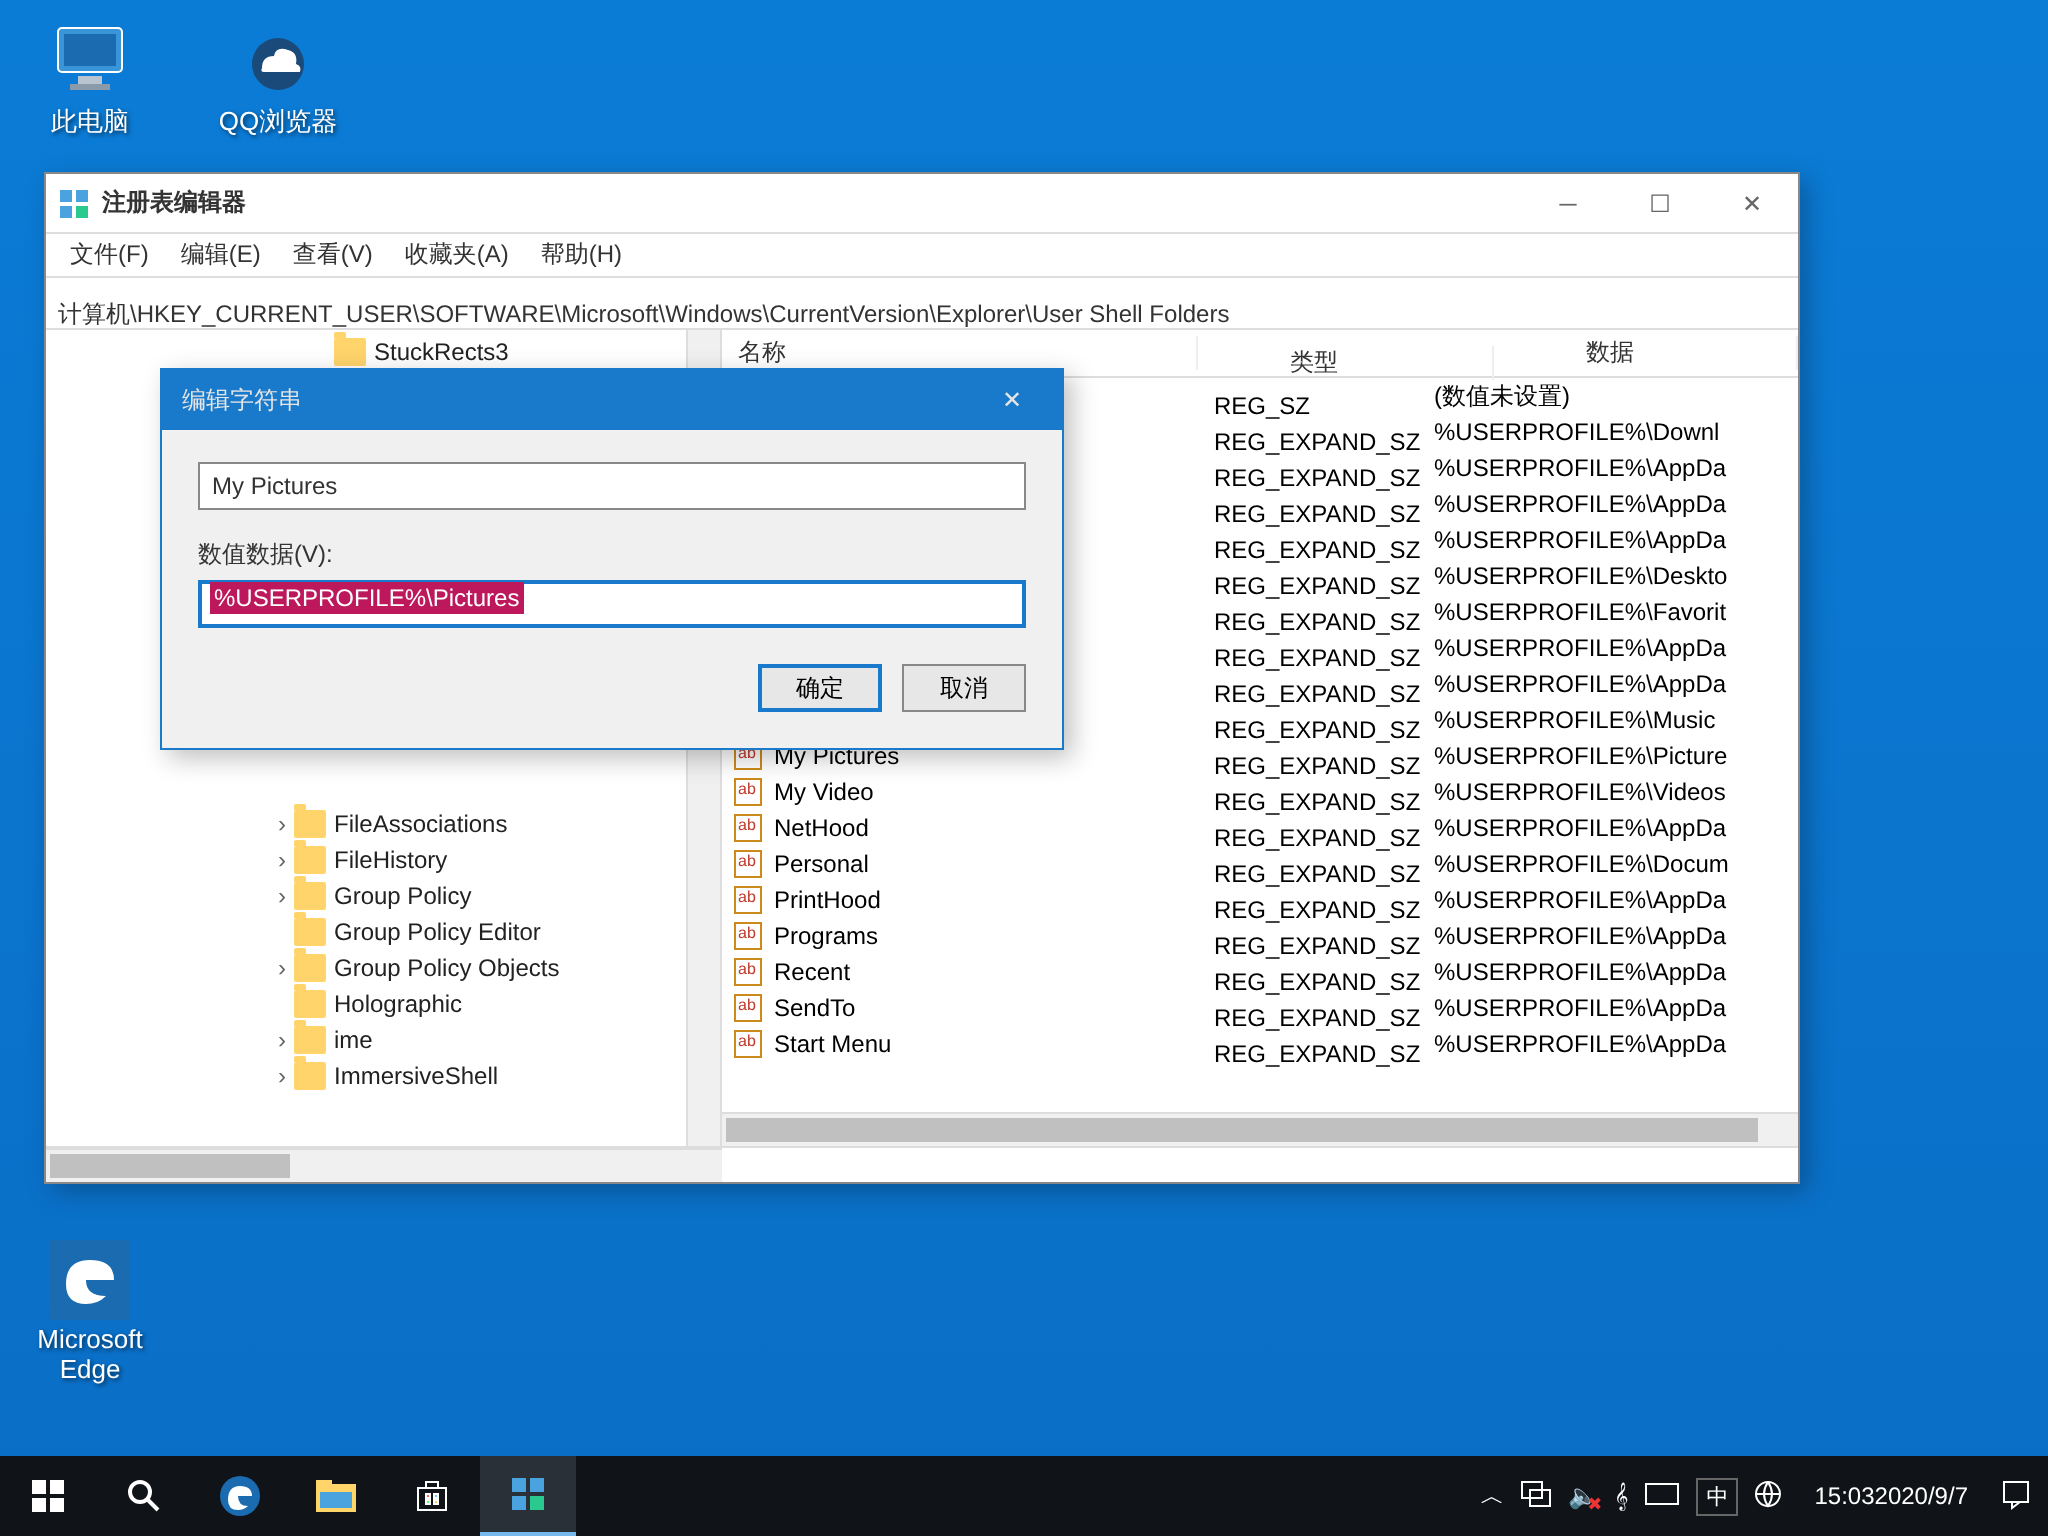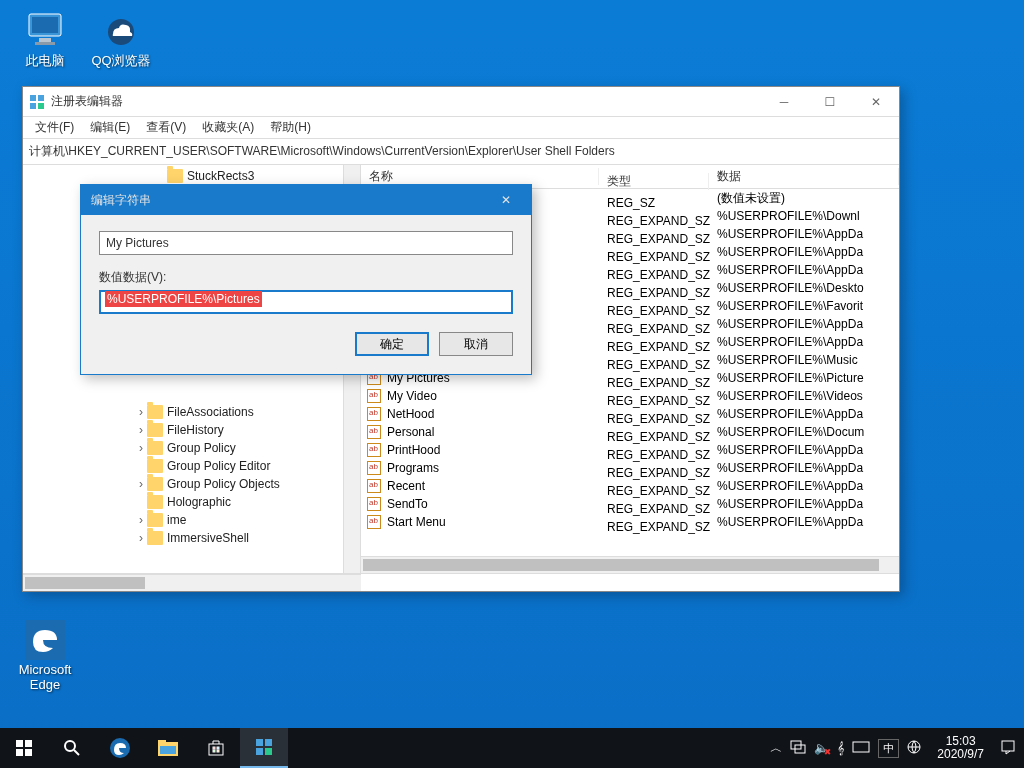--- a/index.html
+++ b/index.html
@@ -7,40 +7,40 @@
 
 
 .desktop-icon { position: absolute; width: 70px; display: flex; flex-direction: column; align-items: center; color: #fff; text-align: center; cursor: pointer; }
 .desktop-icon .icon-img { width: 40px; height: 40px; margin-bottom: 2px; display:flex; align-items:center; justify-content:center;}
 .desktop-icon span { font-size: 13px; text-shadow: 1px 1px 2px rgba(0,0,0,0.6); }
 
 
 .reg-window { position: absolute; left: 22px; top: 86px; width: 878px; height: 506px; background: #fff; border: 1px solid #888; box-shadow: 4px 4px 12px rgba(0,0,0,0.25); display:flex; flex-direction:column;}
 .titlebar { height: 30px; display: flex; align-items: center; padding-left: 6px; background:#fff; border-bottom: 1px solid #ddd;}
 .titlebar .app-icon { width:16px; height:16px; margin-right:6px;}
-.titlebar .title { flex:1; font-size:12px; color:#333;}
+.titlebar .title { flex:1; font-size:12px; color:#333;font-weight:bold;}
 .titlebar .winbtns { display:flex; }
 .titlebar .winbtn { width:46px; height:29px; display:flex; align-items:center; justify-content:center; color:#666;}
 
 .menubar { height:22px; display:flex; align-items:center; padding-left:6px; gap:4px; border-bottom:1px solid #ddd; background:#fff;}
 .menubar span { padding: 2px 6px; color:#333; }
 
-.pathbar { height:26px; border-bottom:1px solid #ddd; display:flex; align-items:center; padding: 0 6px;}
+.pathbar { height:26px; border-bottom:1px solid #ddd; display:flex; align-items:flex-end; padding: 0 6px;}
 .pathbar input { width:100%; border:none; outline:none; font-size:12px; color:#333; background:#fff;}
 
 .content { flex:1; display:flex; min-height:0; border-bottom: 1px solid #ddd;}
 .tree { width:338px; border-right:1px solid #ddd; overflow:auto; padding:2px 0 2px 2px; position:relative;}
 .tree-item { display:flex; align-items:center; height:18px; white-space:nowrap; padding-left: 110px;}
 .tree-item .chev { width:12px; display:inline-block; color:#666; text-align:center;}
 .tree-item .folder { width:16px; height:14px; background:#ffd46b; border-radius:1px; margin-right:4px; position:relative;}
 .tree-item .folder::before{content:"";position:absolute;top:-3px;left:0;width:6px;height:3px;background:#ffd46b;border-radius:1px 1px 0 0;}
 .tree-item .label { color:#222; }
 
 .listwrap { flex:1; display:flex; flex-direction:column; min-width:0;}
-.list-head { display:flex; height:24px; border-bottom:1px solid #ddd; align-items:center; color:#333;}
+.list-head { display:flex; height:24px; border-bottom:1px solid #ddd; align-items:center; color:#333;gap:38px;}
 .list-head div { padding-left:8px; border-right:1px solid #eee; }
 .col-name { width:238px;} .col-type { width:110px;margin-top:10px;} .col-data { flex:1;}
 .list-body { flex:1; overflow:auto;}
 .list-row { display:flex; height:18px; align-items:center; white-space:nowrap;}
 .list-row .col-name { display:flex; align-items:center; padding-left:6px; overflow:hidden;}
 .list-row .col-type { padding-left:8px;}
 .list-row .col-data { padding-left:8px; overflow:hidden; text-overflow:ellipsis;}
 .val-icon { width:14px; height:14px; margin-right:6px; background:#fff; border:1px solid #cc8a1a; position:relative; flex-shrink:0;}
 .val-icon::after{content:"ab"; font-size:8px; color:#c0392b; position:absolute; left:1px; top:0;}
 .val-icon.default::after{content:"ab";}
@@ -54,48 +54,48 @@
 
 
 .dialog { position:absolute; left:80px; top:184px; width:452px; background:#f0f0f0; border:1px solid #1979ca; box-shadow:4px 4px 12px rgba(0,0,0,0.25);}
 .dlg-title { height:30px; background:#1979ca; color:#e5e5e5; display:flex; align-items:center; padding:0 10px;}
 .dlg-title .t{flex:1;}
 .dlg-title .close{width:30px;text-align:center;}
 .dlg-body{padding:16px 18px 18px 18px;}
 .dlg-body .label{color:#333; margin-bottom:4px;}
 .dlg-body input.ro{width:100%; height:24px; border:1px solid #888; padding:0 6px; background:#fff; color:#333; margin-bottom:14px;}
 .dlg-body .val-input{width:100%; height:24px; border:2px solid #1979ca; padding:0 4px; background:#fff;}
-.dlg-body .val-input span{background:#ef4444; color:#fff; padding:1px 2px;}
+.dlg-body .val-input span{background:#be185d; color:#fff; padding:1px 2px;}
 .dlg-buttons{display:flex; justify-content:flex-end; gap:10px; margin-top:18px;}
-.dlg-buttons button{width:74px; height:24px; border:1px solid #888; background:#e7e7e7;text-align:center;}
+.dlg-buttons button{width:62px; height:24px; border:1px solid #888; background:#e7e7e7;text-align:center;}
 .dlg-buttons button.primary{border:2px solid #1979ca; background:#e7e7e7;}
 
 
 .taskbar{position:absolute;left:0;right:0;bottom:0;height:40px;background:#101318;display:flex;align-items:center;color:#fff;}
 .taskbar .tb-item{width:48px;height:40px;display:flex;align-items:center;justify-content:center;}
 .taskbar .tb-item.active{background:#2a3038;border-bottom:2px solid #76b9ed;}
 .taskbar .tray{margin-left:auto;display:flex;align-items:center;gap:8px;padding-right:8px;}
-.taskbar .clock{display:flex;flex-direction:column;align-items:center;font-size:11px;line-height:13px;padding:0 8px;}
+.taskbar .clock{display:flex;flex-direction:row;align-items:center;font-size:11px;line-height:13px;padding:0 8px;}
 .taskbar .lang{border:1px solid #666;padding:1px 4px;font-size:11px;}
 </style>
 </head>
 <body>
 
 <div class="desktop-icon" style="left:10px;top:10px">
   <div class="icon-img">
       <svg width="40" height="36" viewBox="0 0 40 36">
         <rect x="4" y="2" width="32" height="22" rx="2" fill="#3a95d8" stroke="#fff" stroke-width="1"></rect>
         <rect x="7" y="5" width="26" height="16" fill="#1a6bb0"></rect>
         <rect x="14" y="26" width="12" height="4" fill="#b8c5d0"></rect>
         <rect x="10" y="30" width="20" height="3" fill="#8a9aa8"></rect>
       </svg>
     </div>
   <span>此电脑</span>
 </div>
-<div class="desktop-icon" style="left:86px;top:10px">
+<div class="desktop-icon" style="left:104px;top:10px">
   <div class="icon-img">
       <svg width="40" height="36" viewBox="0 0 40 36">
         <circle cx="20" cy="20" r="13" fill="#1a4a7a"></circle>
         <path d="M12 22 Q12 16 18 16 Q19 11 25 13 Q30 14 29 20 Q32 21 31 24 L13 24 Q11 24 12 22" fill="#fff"></path>
       </svg>
     </div>
   <span>QQ浏览器</span>
 </div>
 <div class="desktop-icon" style="left:10px;top:620px">
   <div class="icon-img">

